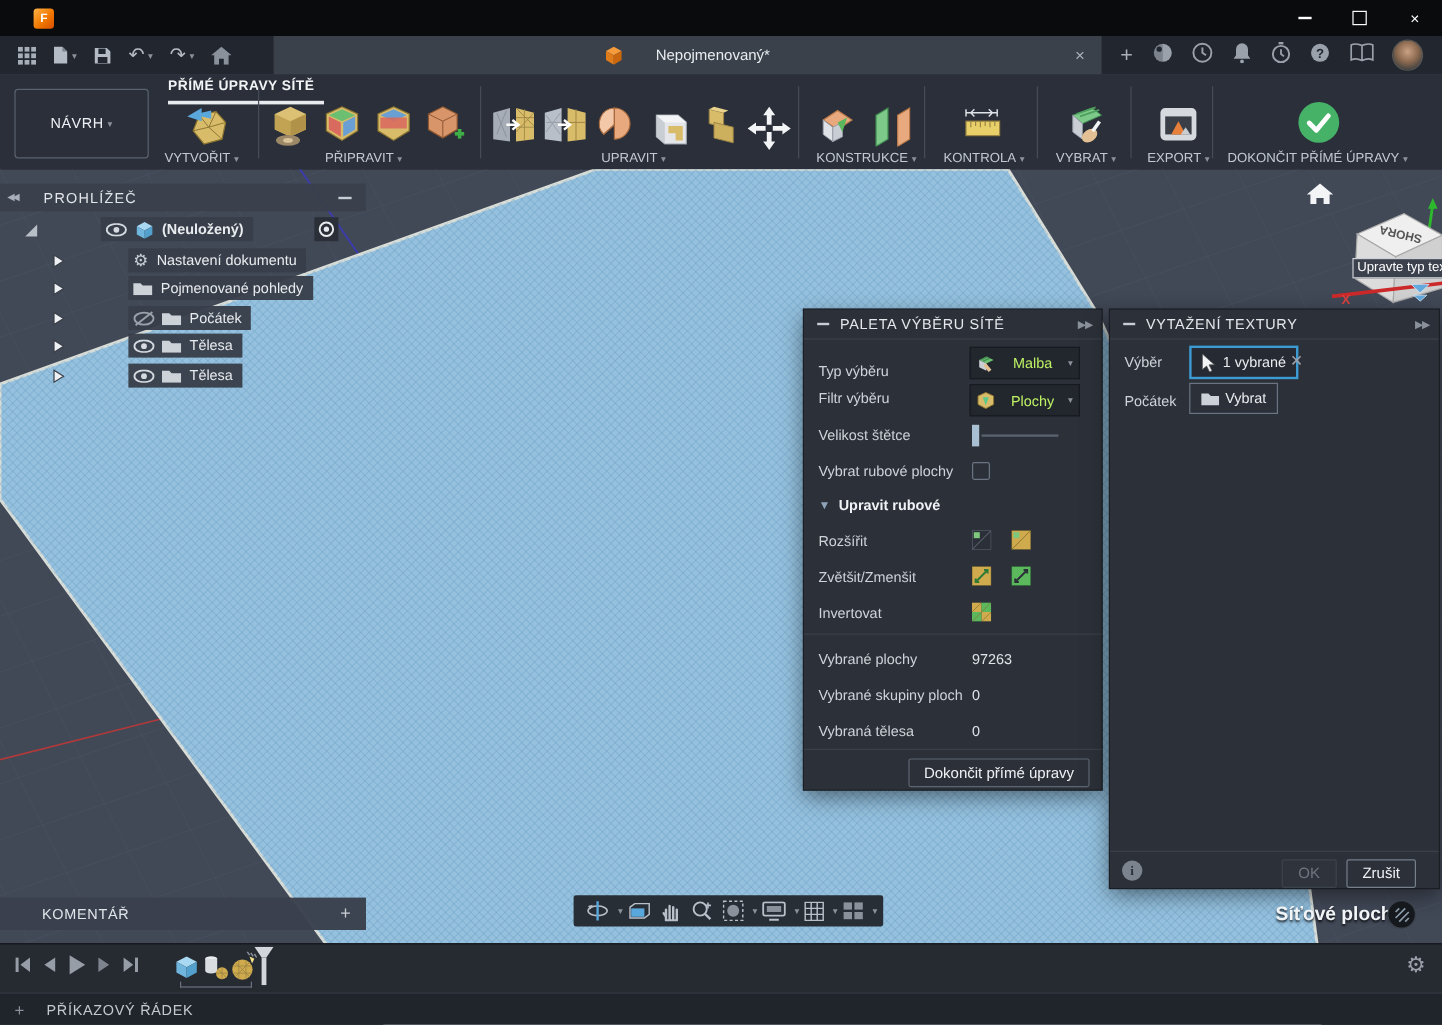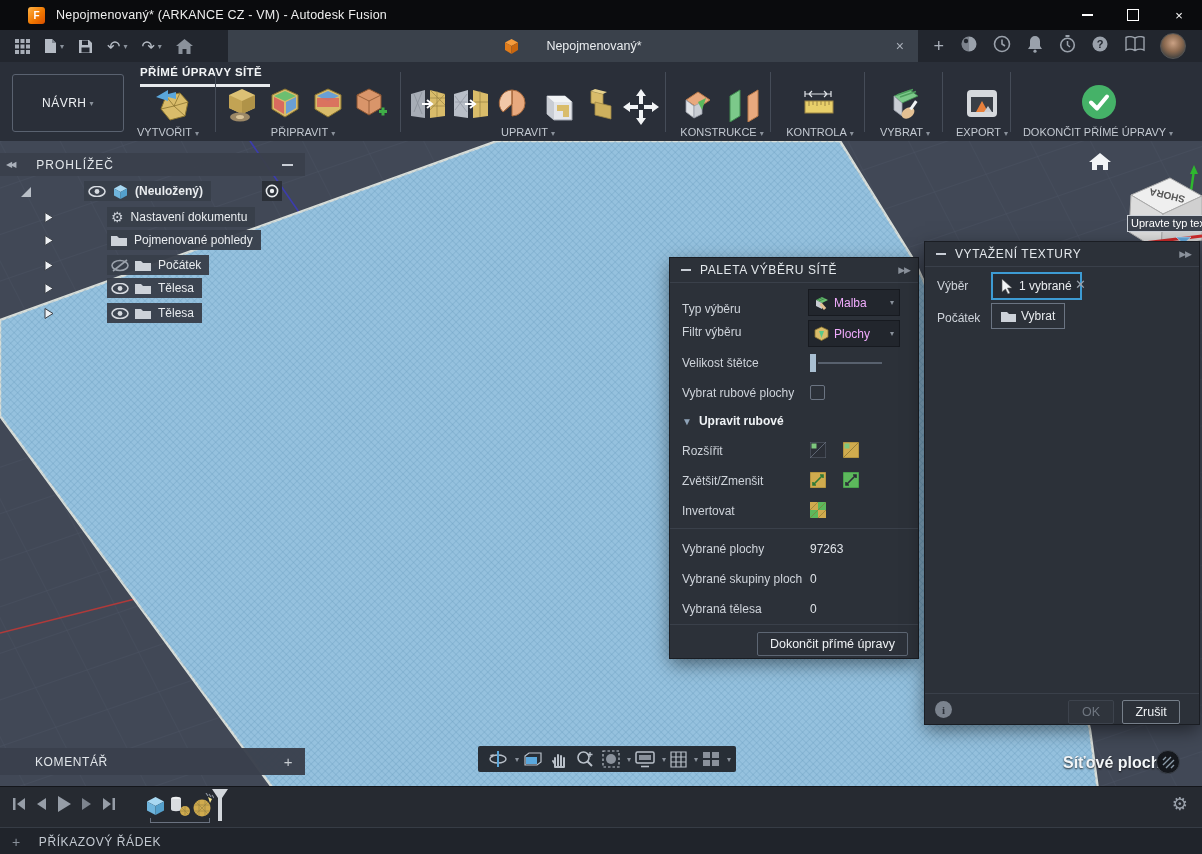--- a/index.html
+++ b/index.html
@@ -65,21 +65,21 @@
   
   .dlg{position:absolute;background:#2c3139;box-shadow:0 0 0 1px #1a1d23,0 6px 18px rgba(0,0,0,.5);color:#ced3da;}
   .dlg-hd{position:absolute;left:0;top:0;right:0;height:24px;display:flex;align-items:center;
           border-bottom:1px solid #3a404a;color:#e4e8ec;font-size:12px;letter-spacing:.6px;}
   .dlg-hd .mindash{width:10px;height:2px;background:#c9ced6;margin:0 9px 0 11px;}
   .dlg-hd .expand{position:absolute;right:8px;font-size:9px;color:#8a919b;letter-spacing:-1px;}
   .flabel{position:absolute;left:12px;font-size:12px;color:#ced3da;white-space:nowrap;}
   .fvalue{position:absolute;left:140px;font-size:12px;color:#dfe3e8;}
   .dd{position:absolute;left:138px;width:80px;height:25px;background:#22262d;border:1px solid #171a20;
       display:flex;align-items:center;padding:0 5px;}
-  .dd .ddtxt{flex:1;margin-left:5px;font-size:12px;color:#f0abfc;}
+  .dd .ddtxt{flex:1;margin-left:5px;font-size:12px;color:#bef264;text-align:center;}
   .slider-track{position:absolute;left:148px;width:64px;height:2px;background:#58616e;}
   .slider-handle{position:absolute;left:140px;width:6px;height:18px;background:#a9bfd2;}
   .checkbox{position:absolute;left:140px;width:13px;height:13px;border:1px solid #6b7482;border-radius:2px;}
   .sechead{position:absolute;left:12px;display:flex;align-items:center;color:#f0f3f6;font-size:12px;font-weight:bold;}
   .sechead .tri{color:#8fa3b8;font-size:10px;margin-right:7px;}
   .divider{position:absolute;left:0;right:0;height:1px;background:#3a404a;}
   .miniic{position:absolute;width:16px;height:16px;}
   .btn{display:flex;align-items:center;justify-content:center;border:1px solid #5d6673;border-radius:2px;
        color:#eef1f4;font-size:12.5px;background:transparent;}
   .chip{position:absolute;display:flex;align-items:center;font-size:12px;color:#e9ecef;background:#262b33;}
@@ -105,21 +105,20 @@
   .cmdline .plus{margin-left:12px;color:#8a919b;font-size:14px;}
   .cmdline .lbl{margin-left:18px;}
 </style>
 </head>
 <body>
 
 <div id="app">
 
   <div class="titlebar">
     <div class="fusion-logo">F</div>
-    <span class="titletext">Nepojmenovaný* (ARKANCE CZ - VM) - Autodesk Fusion</span>
     <div class="winbtns">
       <div class="winbtn">
           <div class="mindash"></div>
         </div>
       <div class="winbtn">
           <div class="sq"></div>
         </div>
       <div class="winbtn">×</div>
     </div>
   </div>
@@ -607,21 +606,21 @@
     <span class="flabel" style="top:284px">Vybrané plochy</span>
     <span class="fvalue" style="top:284px">97263</span>
     <span class="flabel" style="top:314px">Vybrané skupiny ploch</span>
     <span class="fvalue" style="top:314px">0</span>
     <span class="flabel" style="top:344px">Vybraná tělesa</span>
     <span class="fvalue" style="top:344px">0</span>
     <div class="divider" style="top:366px"></div>
     <div class="btn" style="position:absolute;right:10px;top:374px;height:22px;padding:0 12px">Dokončit přímé úpravy</div>
   </div>
 
-  <div class="dlg" style="left:925px;top:242px;width:274px;height:482px">
+  <div class="dlg" style="left:925px;top:258px;width:274px;height:482px">
     <div class="dlg-hd">
       <span class="mindash"></span>
       <span>VYTAŽENÍ TEXTURY</span>
       <span class="expand">▶▶</span>
     </div>
     <span class="flabel" style="top:37px">Výběr</span>
     <div class="chip" style="left:66px;top:30px;height:24px;padding:0 8px;border:2px solid #3d9bd3">
       <svg width="12" height="15" style="margin-right:6px">
           <polygon points="1,0 1,13 4.5,10 7,15 9,14 6.5,9 11,9" fill="#f2f4f6" stroke="#555" stroke-width=".6"></polygon>
         </svg>

